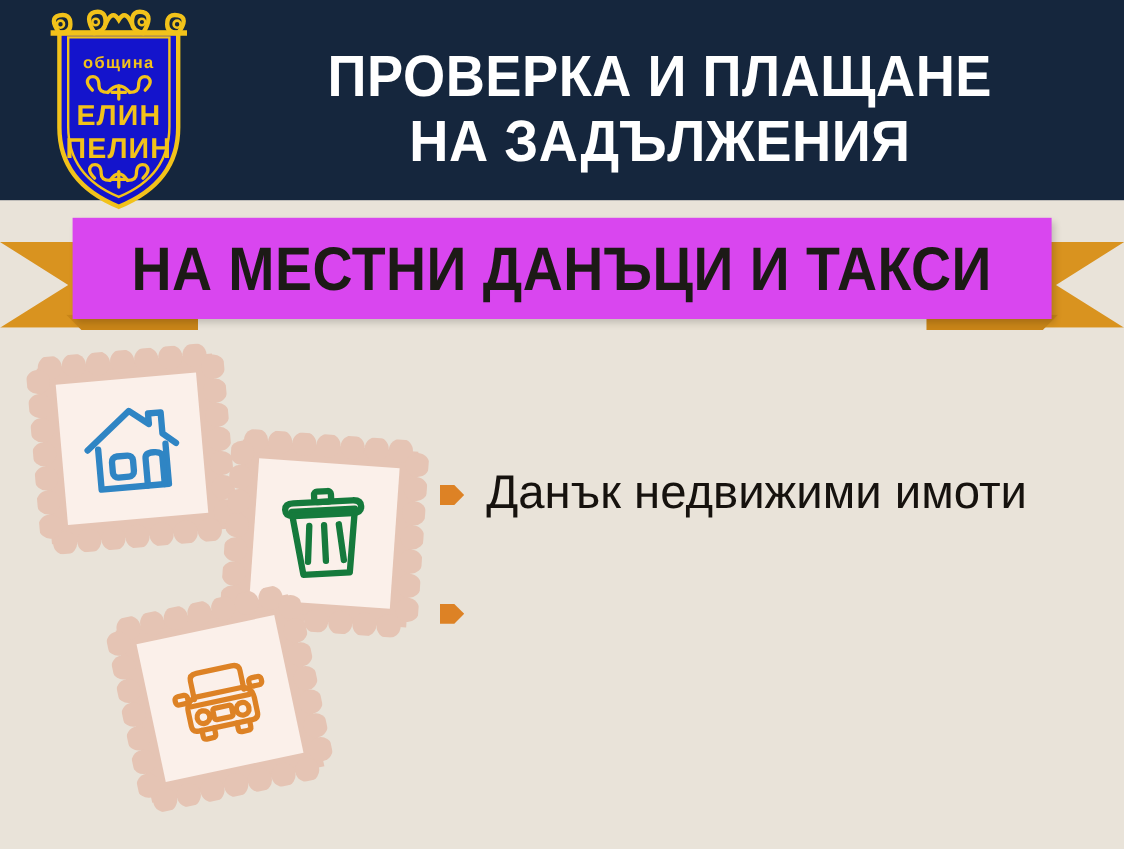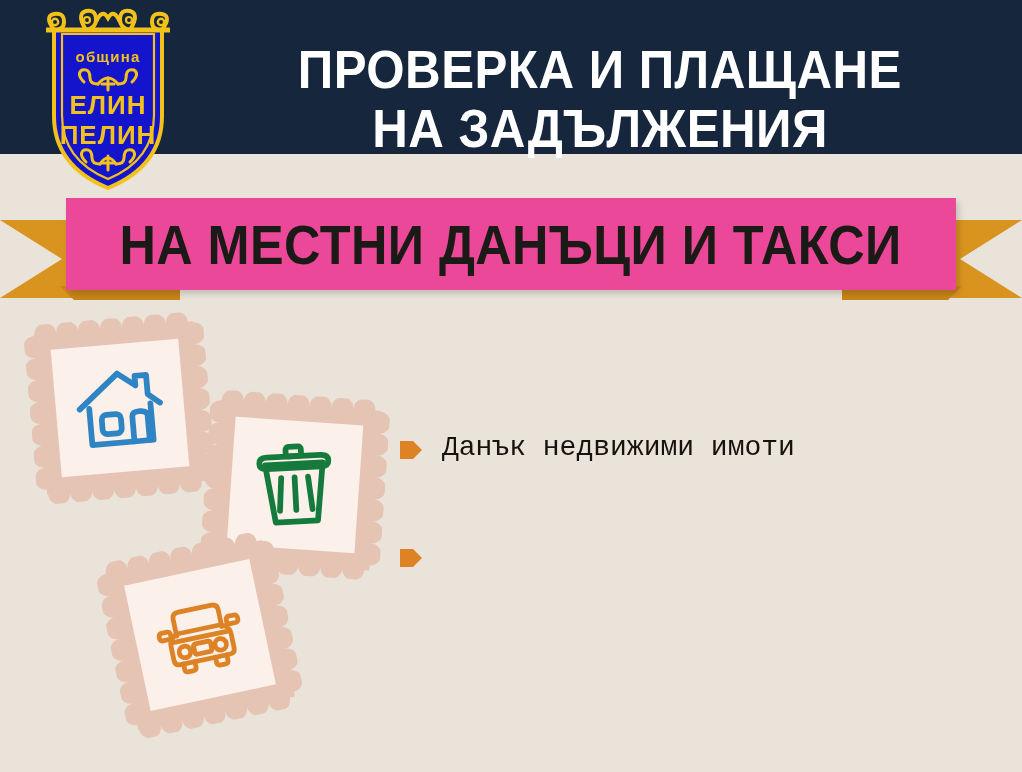--- a/index.html
+++ b/index.html
@@ -6,21 +6,21 @@
   html,body { width:1022px; height:772px; }
   body {
     font-family:"Liberation Sans", sans-serif;
     background:#e9e3d9;
     overflow:hidden;
     position:relative;
   }
 
   
   .header{
-    position:absolute; left:0; top:0; width:1022px; height:154px;
+    position:absolute; left:0; top:0; width:1022px; height:182px;
     background:#15263d;
     display:flex; align-items:center;
   }
   .crest-wrap{
     position:absolute; left:24px; top:4px; width:168px; height:190px;
   }
   .crest-wrap svg{ display:block; width:168px; height:190px; }
 
   .title-block{
     position:absolute; left:195px; top:0; width:810px; height:198px;
@@ -59,21 +59,21 @@
     background:#c98518;
     clip-path:polygon(0 0, 120px 0, 120px 14px, 14px 14px);
   }
   .ribbon-shadow-r{
     position:absolute; right:60px; top:88px; width:120px; height:14px;
     background:#c98518;
     clip-path:polygon(0 0, 120px 0, 106px 14px, 0 14px);
   }
   .ribbon-main{
     position:absolute; left:66px; top:0; width:890px; height:92px;
-    background:#ec4899;
+    background:#d946ef;
     display:flex; align-items:center; justify-content:center;
     box-shadow:3px 4px 6px rgba(0,0,0,0.16);
   }
   .ribbon-text{
     color:#1c1a16;
     font-family:"Liberation Sans", sans-serif;
     font-weight:bold;
     font-size:56px;
     letter-spacing:0.5px;
     white-space:nowrap;
@@ -102,22 +102,22 @@
     position:absolute; left:400px; top:420px; width:610px;
   }
   .list-item{
     display:flex; align-items:center; height:56px; margin-bottom:52px;
   }
   .bullet{
     width:22px; height:24px; flex:none; margin-right:20px; margin-top:4px;
   }
   .bullet svg{ display:block; width:22px; height:24px; }
   .list-label{
-    font-family:Liberation Mono, monospace;
-    font-size:28px;
+    font-family:Liberation Sans, sans-serif;
+    font-size:43px;
     color:#16120e;
     white-space:nowrap;
     line-height:1;
   }
 </style>
 </head>
 <body>
 
 <div class="header">
 

